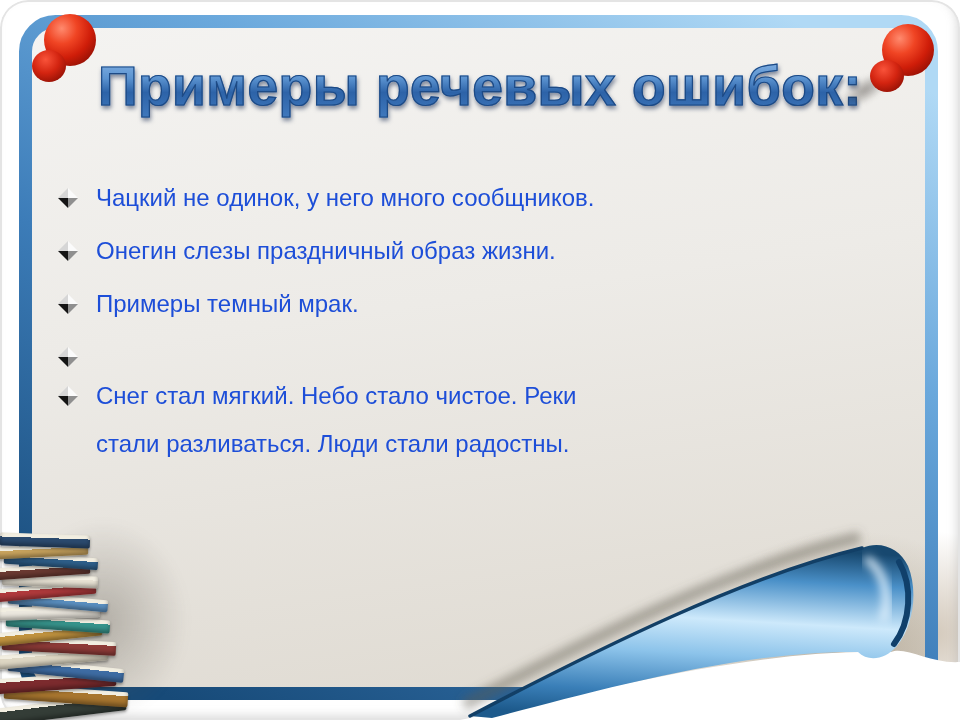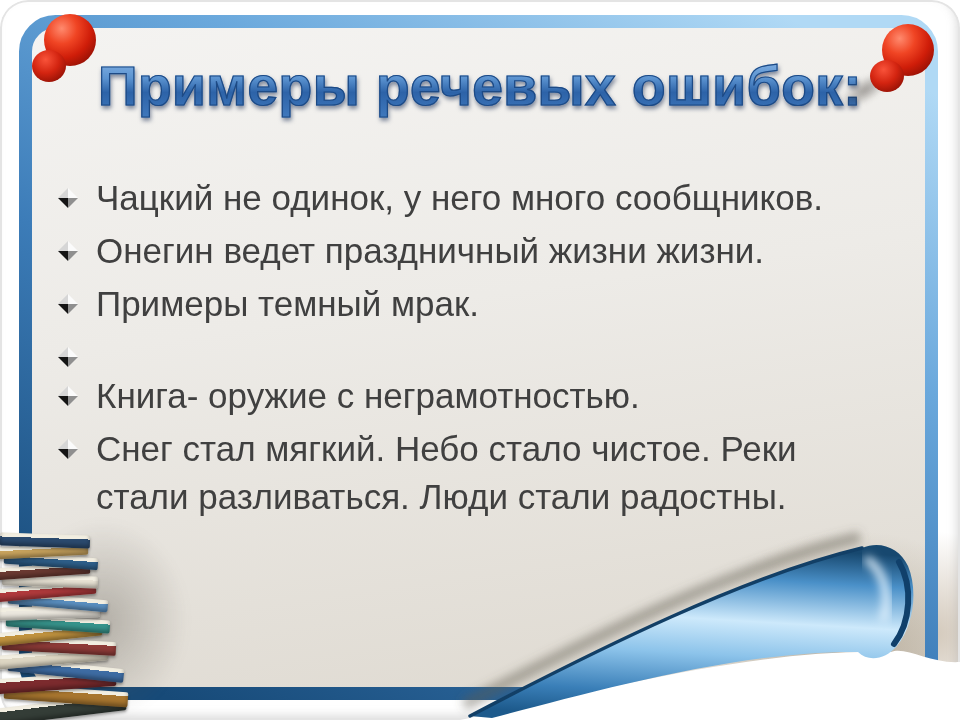--- a/index.html
+++ b/index.html
@@ -42,21 +42,21 @@
     flex:0 0 20px;width:20px;height:20px;margin:14px 18px 0 0;
     clip-path:polygon(50% 0,100% 50%,50% 100%,0 50%);
     background:conic-gradient(from 0deg,
       #fbfbfb 0 90deg,      
       #8f8f8f 90deg 180deg, 
       #141414 180deg 270deg,
       #d6d6d6 270deg 360deg);
     filter:drop-shadow(1px 2px 1px rgba(0,0,0,.25));
   }
   .txt{
-    font-size:35px;line-height:48px;color:#404040;white-space:pre-line;
+    font-size:24px;line-height:48px;color:#1d4ed8;white-space:pre-line;
   }
   
   svg.overlay{position:absolute;inset:0;pointer-events:none;}
   
   .pin{position:absolute;width:76px;height:76px;}
   .pin .ball{
     position:absolute;right:4px;top:2px;width:52px;height:52px;border-radius:50%;
     background:radial-gradient(circle at 34% 28%,#ff8a6e 0%,#f04524 30%,#cf1d09 58%,#8e0f04 85%,#6d0a02 100%);
   }
   .pin .base{
@@ -91,37 +91,33 @@
   <div class="title">Примеры речевых ошибок:</div>
 
   <div class="list">
   <div class="item">
     <span class="bullet"></span>
     <span class="txt">Чацкий не одинок, у него много сообщников.</span>
   </div>
 
   <div class="item">
     <span class="bullet"></span>
-    <span class="txt">Онегин ведет праздничный жизни жизни.</span>
+    <span class="txt">Онегин слезы праздничный образ жизни.</span>
   </div>
 
   <div class="item">
     <span class="bullet"></span>
     <span class="txt">Примеры темный мрак.</span>
   </div>
 
   <div class="item">
     <span class="bullet"></span>
   </div>
 
 
-  <div class="item">
-    <span class="bullet"></span>
-    <span class="txt">Книга- оружие с неграмотностью.</span>
-  </div>
 
   <div class="item">
     <span class="bullet"></span>
     <span class="txt">Снег стал мягкий. Небо стало чистое. Реки
 стали разливаться. Люди стали радостны.</span>
   </div>
 </div>
 
   <svg class="overlay" width="960" height="720" viewBox="0 0 960 720">
     <defs>

